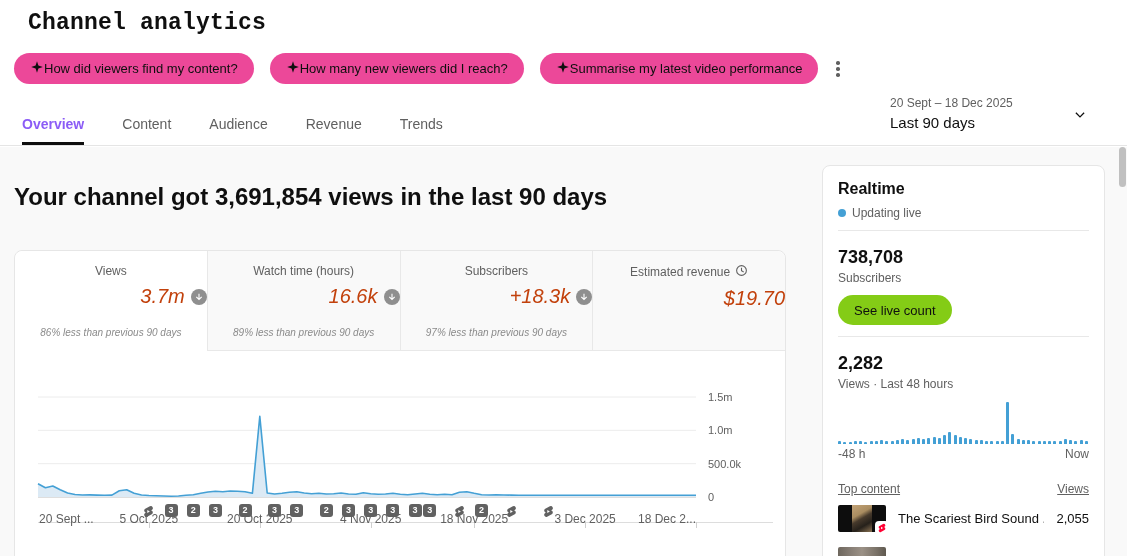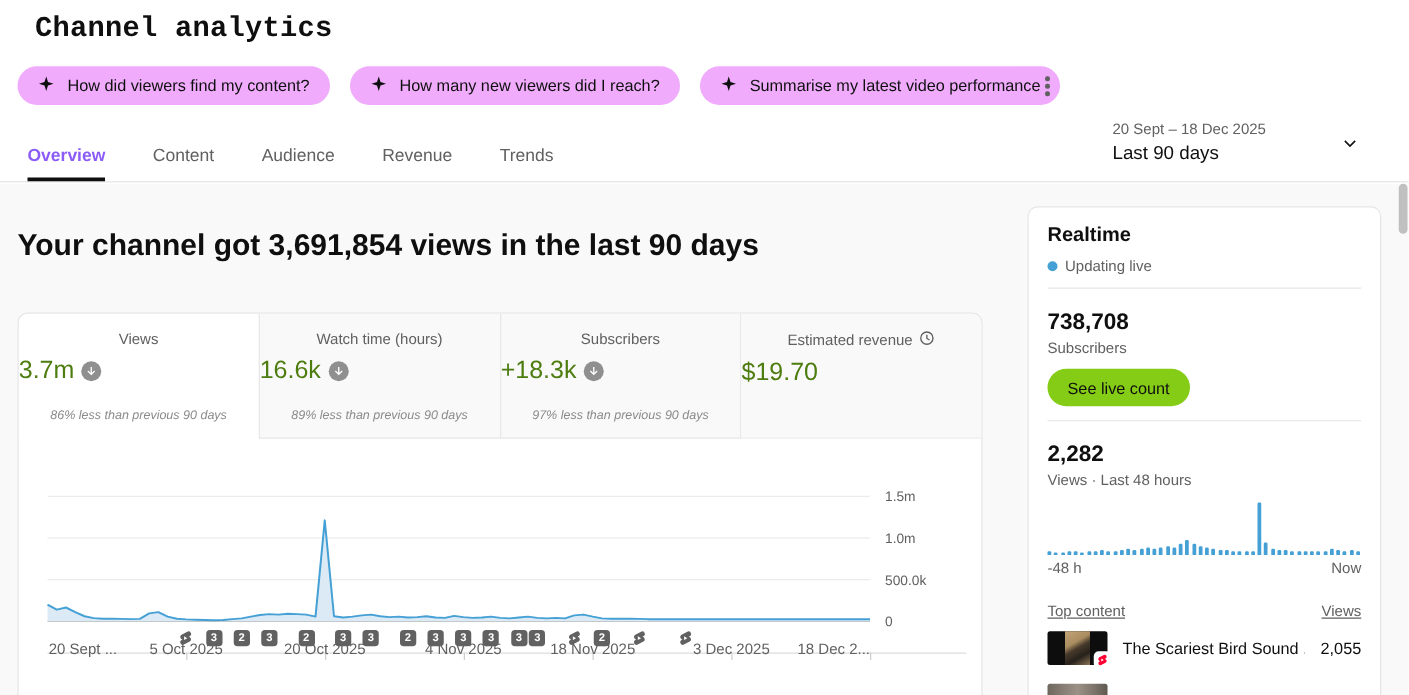--- a/index.html
+++ b/index.html
@@ -6,21 +6,21 @@
   html,body { width:1127px; height:556px; overflow:hidden; }
   body {
     font-family:"Liberation Sans", sans-serif;
     background:#fff; color:#0f0f0f; position:relative;
   }
   
   .header { position:absolute; top:0; left:0; width:1127px; height:146px; background:#fff; border-bottom:1px solid #e5e5e5; z-index:3; }
   .page-title { position:absolute; left:28px; top:10px; font-size:23px; font-weight:700; letter-spacing:.2px;font-family:Liberation Mono, monospace; }
   .adv-btn { position:absolute; right:32px; top:7px; height:30px; padding:0 16px; border:none; border-radius:16px; background:#f2f2f2; font-family:inherit; font-size:13px; font-weight:500; color:#0f0f0f; display:flex; align-items:center; cursor:pointer; }
   .chips { position:absolute; left:14px; top:53px; display:flex; gap:16px; }
-  .chip { height:31px; border:none; border-radius:16px; background:#f0abfc; display:flex; align-items:center; gap:10px; padding:0 16px; font-family:inherit; font-size:13px; color:#0f0f0f; white-space:nowrap; cursor:pointer; }
+  .chip { height:31px; border:none; border-radius:16px; background:#ec4899; display:flex; align-items:center; padding:0 16px; font-family:inherit; font-size:13px; color:#0f0f0f; white-space:nowrap; cursor:pointer; }
   .kebab { position:absolute; left:831px; top:58px; width:14px; height:22px; display:flex; flex-direction:column; align-items:center; justify-content:center; gap:2.5px; background:none; border:none; cursor:pointer; }
   .kebab i { width:3.5px; height:3.5px; border-radius:50%; background:#606060; }
   .tabs { position:absolute; left:22px; bottom:0; display:flex; gap:38px; }
   .tab { font-size:14px; color:#606060; padding-bottom:13px; position:relative; cursor:pointer; }
   .tab.active { color:#8b5cf6; font-weight:700; }
   .tab.active::after { content:""; position:absolute; left:0; right:0; bottom:0; height:3px; background:#0f0f0f; }
   .daterange { position:absolute; left:890px; top:96px; cursor:pointer; }
   .dr-range { font-size:12px; color:#606060; }
   .dr-preset { font-size:15px; color:#0f0f0f; margin-top:4px; }
   .dr-chevron { position:absolute; left:1071px; top:106px; }
@@ -28,21 +28,21 @@
   .content { position:absolute; top:147px; left:0; width:1127px; height:409px; background:#f9f9f9; }
   .headline { position:absolute; left:14px; top:36px; width:772px; text-align:left; font-size:24px; font-weight:700; }
   .main-card { position:absolute; left:14px; top:103px; width:772px; height:332px; background:#fff; border:1px solid #e6e6e6; border-radius:8px; }
   
   .metrics { display:flex; height:100px; }
   .mcell { flex:1; text-align:center; background:#f9f9f9; border-left:1px solid #e8e8e8; border-bottom:1px solid #e8e8e8; padding-top:13px; cursor:pointer; }
   .mcell:first-child { border-left:none; border-top-left-radius:8px; }
   .mcell:last-child { border-top-right-radius:8px; }
   .mcell.selected { background:#fff; border-bottom-color:transparent; }
   .mlabel { font-size:12px; color:#606060; display:flex; align-items:center; justify-content:center; gap:5px; }
-  .mvalue { font-size:20px; color:#4d7c0f; margin-top:7px; display:flex; align-items:center; justify-content:flex-start; gap:6px; }
+  .mvalue { font-size:20px; color:#c2410c; margin-top:7px; display:flex; align-items:center; justify-content:flex-end; gap:6px;font-style:italic; }
   .mdelta { font-size:10px; font-style:italic; color:#8a8a8a; margin-top:19px; }
   .down-ic { width:16px; height:16px; border-radius:50%; background:#8f8f8f; display:inline-flex; align-items:center; justify-content:center; }
   
   .chart-wrap { position:absolute; left:0; top:130px; width:770px; height:180px; }
   .chart-svg { position:absolute; left:0; top:0; }
   .marker { position:absolute; top:123px; width:13px; height:13px; }
   .marker .badge { width:13px; height:13px; background:#616161; border-radius:3px; color:#fff; font-size:9px; font-weight:700; line-height:13px; text-align:center; }
   .axis-line { position:absolute; top:141px; left:23px; width:735px; height:1px; background:#dddddd; }
   .axis-tick { position:absolute; top:141px; width:1px; height:6px; background:#cfcfcf; }
   .xlabel { position:absolute; top:131px; font-size:12px; color:#606060; white-space:nowrap; }

